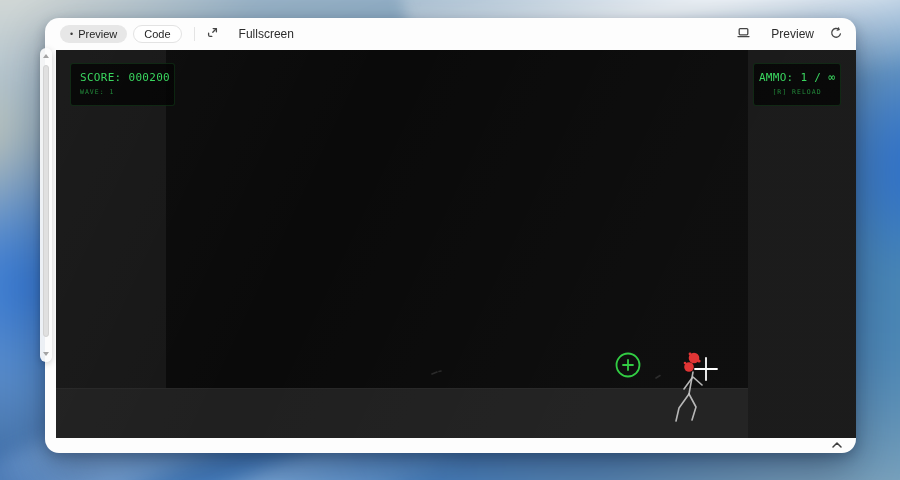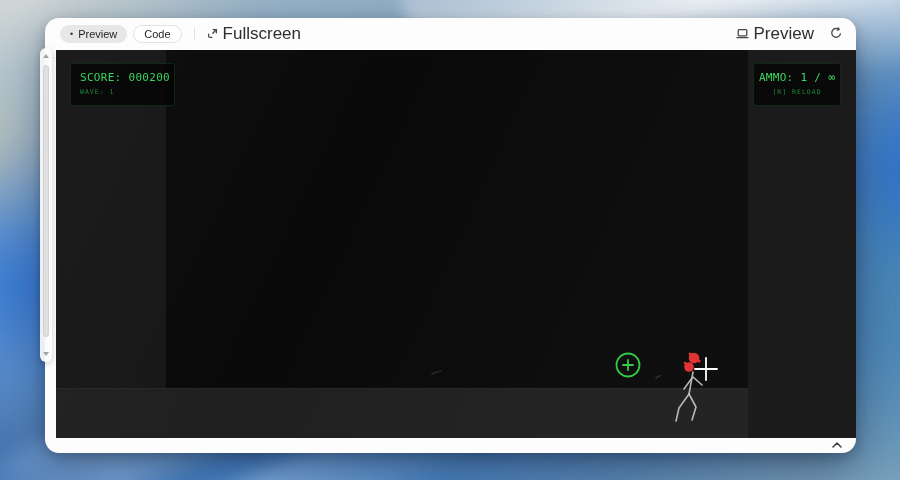--- a/index.html
+++ b/index.html
@@ -39,22 +39,22 @@
   
   .toolbar { position:absolute; left:0; top:0; right:0; height:32px; display:flex; align-items:center;
     padding:0 14px 0 15px; font-size:11px; color:#2d2d2d; }
   .pill { display:inline-flex; align-items:center; gap:5px; height:18px; padding:0 10px;
     border-radius:9px; font-size:11px; color:#1f1f1f; cursor:pointer; background:transparent; border:none;
     font-family:"Liberation Sans", sans-serif; }
   .pill.active { background:#e7e7e7; }
   .pill.outline { background:#fff; border:1px solid #e3e3e3; margin-left:6px; }
   .pill-dot { font-size:9px; line-height:1; color:#3a3a3a; }
   .tb-divider { width:1px; height:14px; background:#e4e4e4; margin:0 12px; }
-  .tb-btn { display:inline-flex; align-items:center; gap:5px; background:none; border:none;
-    font-size:17px; color:#2d2d2d; cursor:pointer; font-family:"Liberation Sans", sans-serif; }
+  .tb-btn { display:inline-flex; align-items:center; gap:21px; background:none; border:none;
+    font-size:12px; color:#2d2d2d; cursor:pointer; font-family:"Liberation Sans", sans-serif; }
   .tb-spacer { flex:1; }
   .tb-refresh { margin-left:16px; }
   .tb-icon { display:inline-block; }
   .tb-icon svg path, .tb-icon svg rect { fill:none; stroke:#454545; stroke-width:1.3;
     stroke-linecap:round; stroke-linejoin:round; }
 
   
   .viewport { position:absolute; left:11px; right:0; top:32px; bottom:15px; background:#171717; overflow:hidden; }
   .viewport::after { content:''; position:absolute; inset:0; pointer-events:none;
     background:linear-gradient(115deg, rgba(255,255,255,.025) 0%, rgba(255,255,255,0) 35%, rgba(255,255,255,.02) 75%); }

